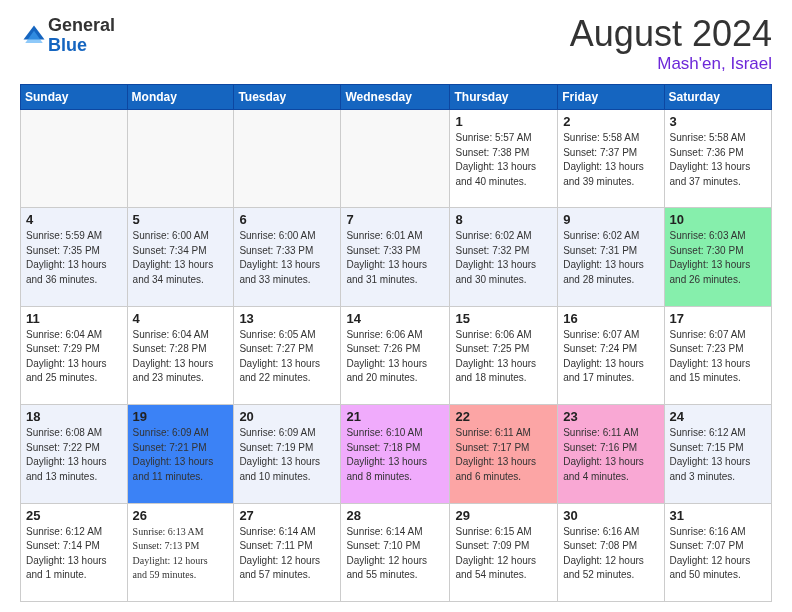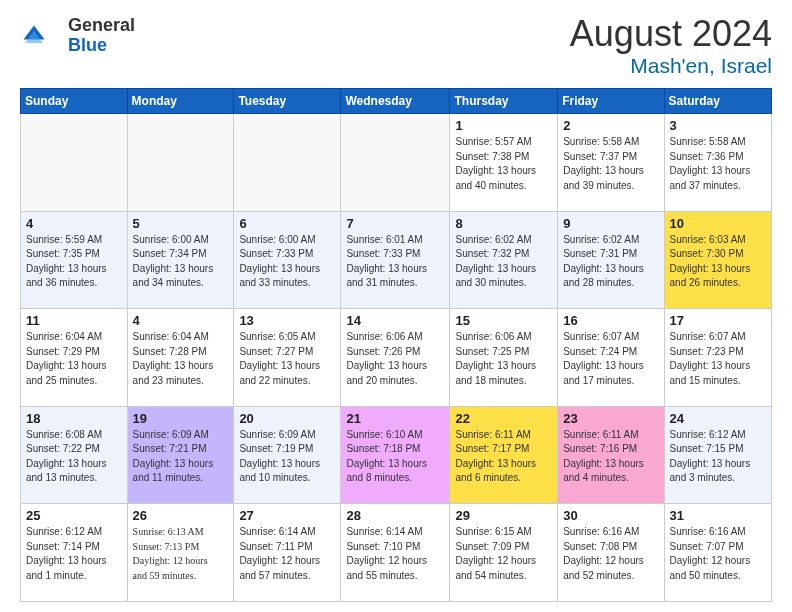--- a/index.html
+++ b/index.html
@@ -19,21 +19,21 @@
     }
     .header {
       display: flex;
       justify-content: space-between;
       align-items: flex-start;
       margin-bottom: 10px;
     }
     .logo {
       display: flex;
       align-items: center;
-      gap: 20px;
+      gap: 0;
     }
     .logo-text {
       font-size: 18px;
       font-weight: bold;
       line-height: 1.1;
     }
     .logo-general { color: #333; }
     .logo-blue { color: #1565c0; }
     .logo-icon {
       width: 28px;
@@ -42,22 +42,22 @@
     .title-block {
       text-align: right;
     }
     .month-year {
       font-size: 36px;
       color: #333;
       font-weight: 300;
       line-height: 1;
     }
     .location {
-      font-size: 21px;
-      color: #0369a1;
+      font-size: 17px;
+      color: #6d28d9;
       margin-top: 2px;
     }
     .calendar {
       flex: 1;
       border-collapse: collapse;
       width: 100%;
       font-size: 10.5px;
     }
     .calendar th {
       background: #1565c0;
@@ -191,21 +191,21 @@
 Daylight: 13 hours
 and 30 minutes.</div>
           </td>
           <td style="background: rgb(238, 242, 251);">
             <div class="day-num">9</div>
             <div class="day-info" style="white-space: pre-line;">Sunrise: 6:02 AM
 Sunset: 7:31 PM
 Daylight: 13 hours
 and 28 minutes.</div>
           </td>
-          <td style="background: #fde047;">
+          <td style="background: #86efac;">
             <div class="day-num">10</div>
             <div class="day-info" style="white-space: pre-line;">Sunrise: 6:03 AM
 Sunset: 7:30 PM
 Daylight: 13 hours
 and 26 minutes.</div>
           </td>
         </tr>
         <tr>
           <td>
             <div class="day-num">11</div>
@@ -258,42 +258,42 @@
           </td>
         </tr>
         <tr>
           <td style="background: rgb(238, 242, 251);">
             <div class="day-num">18</div>
             <div class="day-info" style="white-space: pre-line;">Sunrise: 6:08 AM
 Sunset: 7:22 PM
 Daylight: 13 hours
 and 13 minutes.</div>
           </td>
-          <td style="background: #c4b5fd;">
+          <td style="background: #3b82f6;">
             <div class="day-num">19</div>
             <div class="day-info" style="white-space: pre-line;">Sunrise: 6:09 AM
 Sunset: 7:21 PM
 Daylight: 13 hours
 and 11 minutes.</div>
           </td>
           <td style="background: rgb(238, 242, 251);">
             <div class="day-num">20</div>
             <div class="day-info" style="white-space: pre-line;">Sunrise: 6:09 AM
 Sunset: 7:19 PM
 Daylight: 13 hours
 and 10 minutes.</div>
           </td>
           <td style="background: #f0abfc;">
             <div class="day-num">21</div>
             <div class="day-info" style="white-space: pre-line;">Sunrise: 6:10 AM
 Sunset: 7:18 PM
 Daylight: 13 hours
 and 8 minutes.</div>
           </td>
-          <td style="background: #fde047; margin-left: 16px;">
+          <td style="background: #fca5a5; margin-left: 16px;">
             <div class="day-num">22</div>
             <div class="day-info" style="white-space: pre-line;">Sunrise: 6:11 AM
 Sunset: 7:17 PM
 Daylight: 13 hours
 and 6 minutes.</div>
           </td>
           <td style="background: #f9a8d4;">
             <div class="day-num">23</div>
             <div class="day-info" style="white-space: pre-line;">Sunrise: 6:11 AM
 Sunset: 7:16 PM

